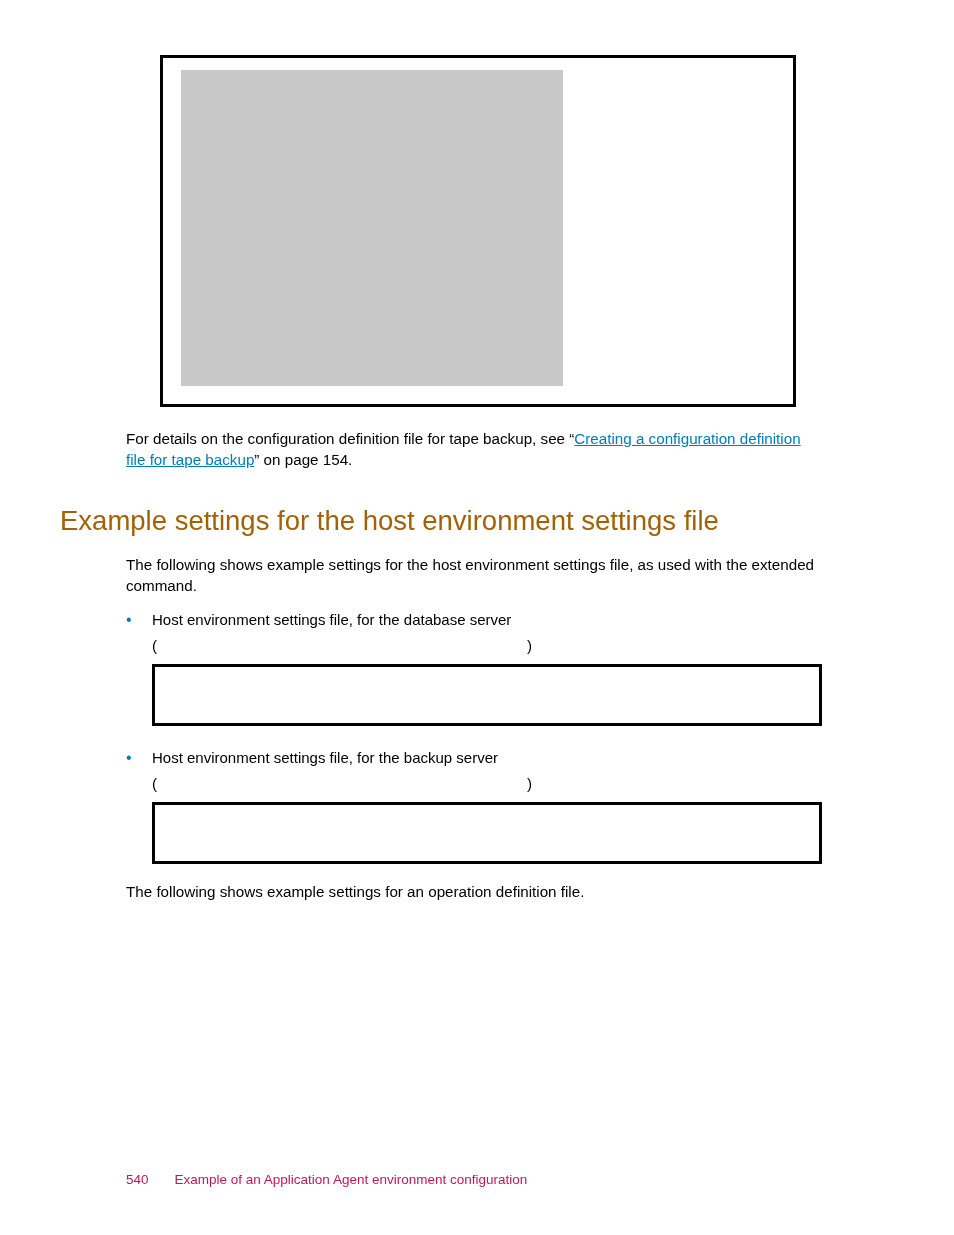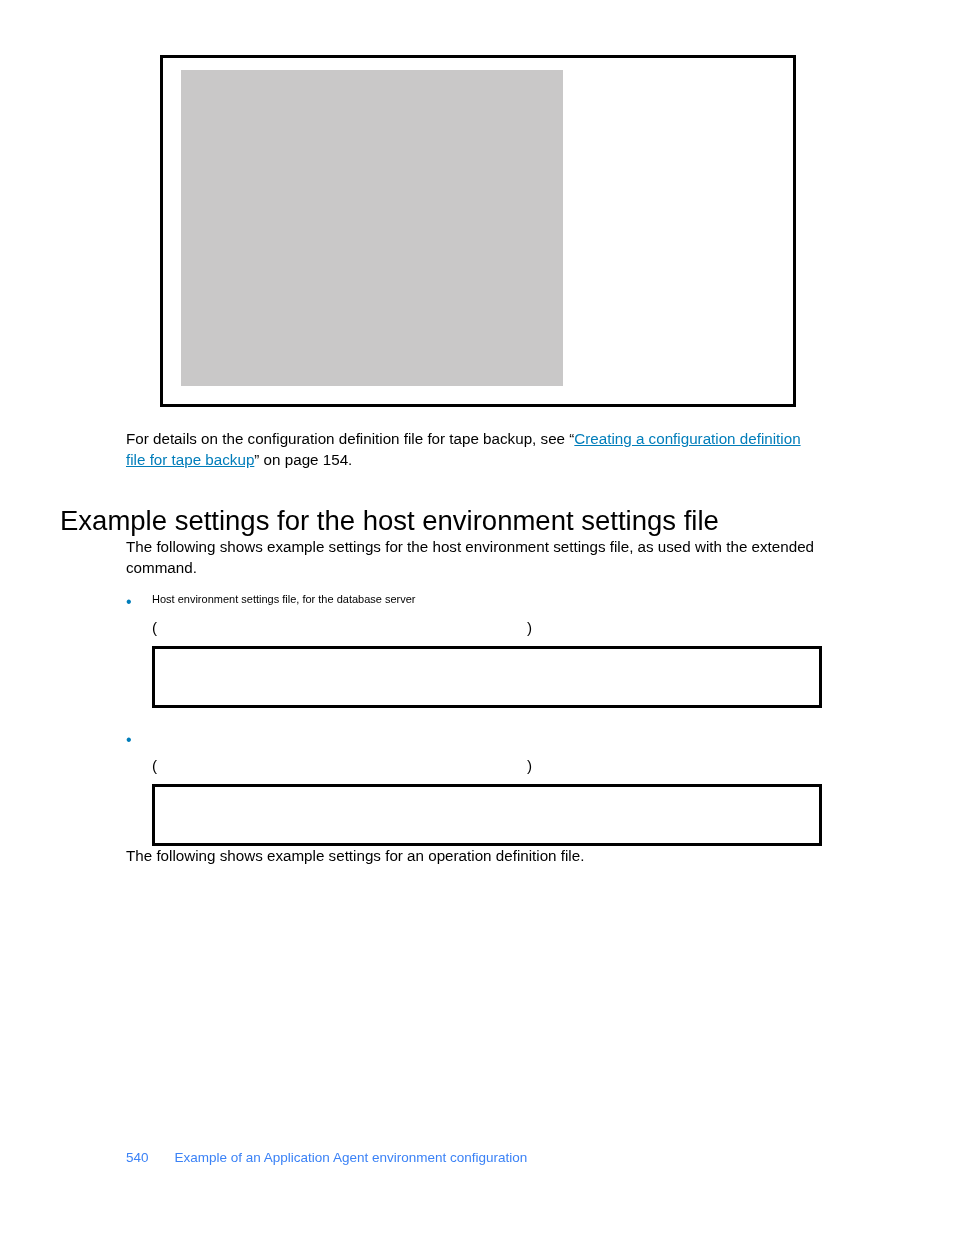--- a/index.html
+++ b/index.html
@@ -35,47 +35,48 @@
     margin-top: 22px;
     font-size: 15.2px;
     line-height: 1.35;
   }
   .link {
     color: #007dba;
   }
   h2.section {
     font-size: 27.5px;
     font-weight: 400;
-    color: #000000;
+    color: #a16207;
     margin-top: 34px;
     margin-left: 0;
     line-height: 1.2;
   }
   .sec-body {
     margin-left: 66px;
+    margin-top: 18px;
     font-size: 15.2px;
     line-height: 1.35;
   }
   .sec-body p + p { margin-top: 14px; }
   ul.items {
     list-style: none;
     margin-left: 66px;
     margin-top: 14px;
   }
   ul.items > li { margin-top: 6px; }
   .bullet-row { display: flex; }
   .bullet-dot {
     color: #007dba;
     font-size: 16px;
     width: 26px;
     flex: 0 0 26px;
     line-height: 1.3;
   }
   .bullet-text {
-    font-size: 11px;
+    font-size: 15px;
     line-height: 1.35;
   }
   .paren-row {
     margin-left: 26px;
     margin-top: 6px;
     font-size: 15.2px;
     display: flex;
     justify-content: space-between;
     width: 380px;
   }
@@ -83,23 +84,23 @@
     margin-left: 26px;
     margin-top: 10px;
     width: 670px;
     height: 62px;
     border: 3px solid #000;
   }
   ul.items > li + li { margin-top: 22px; }
   .footer {
     position: absolute;
     left: 126px;
-    bottom: 70px;
+    bottom: 48px;
     font-size: 13.5px;
-    color: #3b82f6;
+    color: #be185d;
   }
   .footer .pn { margin-right: 26px; }
 </style>
 </head>
 <body>
 
 <div class="page">
 
   <div class="figure-box">
     <div class="figure-inner"></div>
@@ -123,20 +124,21 @@
       </div>
       <div class="paren-row">
         <span>(</span>
         <span>)</span>
       </div>
       <div class="code-box"></div>
     </li>
     <li>
       <div class="bullet-row">
         <span class="bullet-dot">•</span>
+        <span class="bullet-text">Host environment settings file, for the backup server</span>
       </div>
       <div class="paren-row">
         <span>(</span>
         <span>)</span>
       </div>
       <div class="code-box"></div>
     </li>
   </ul>
 
 

